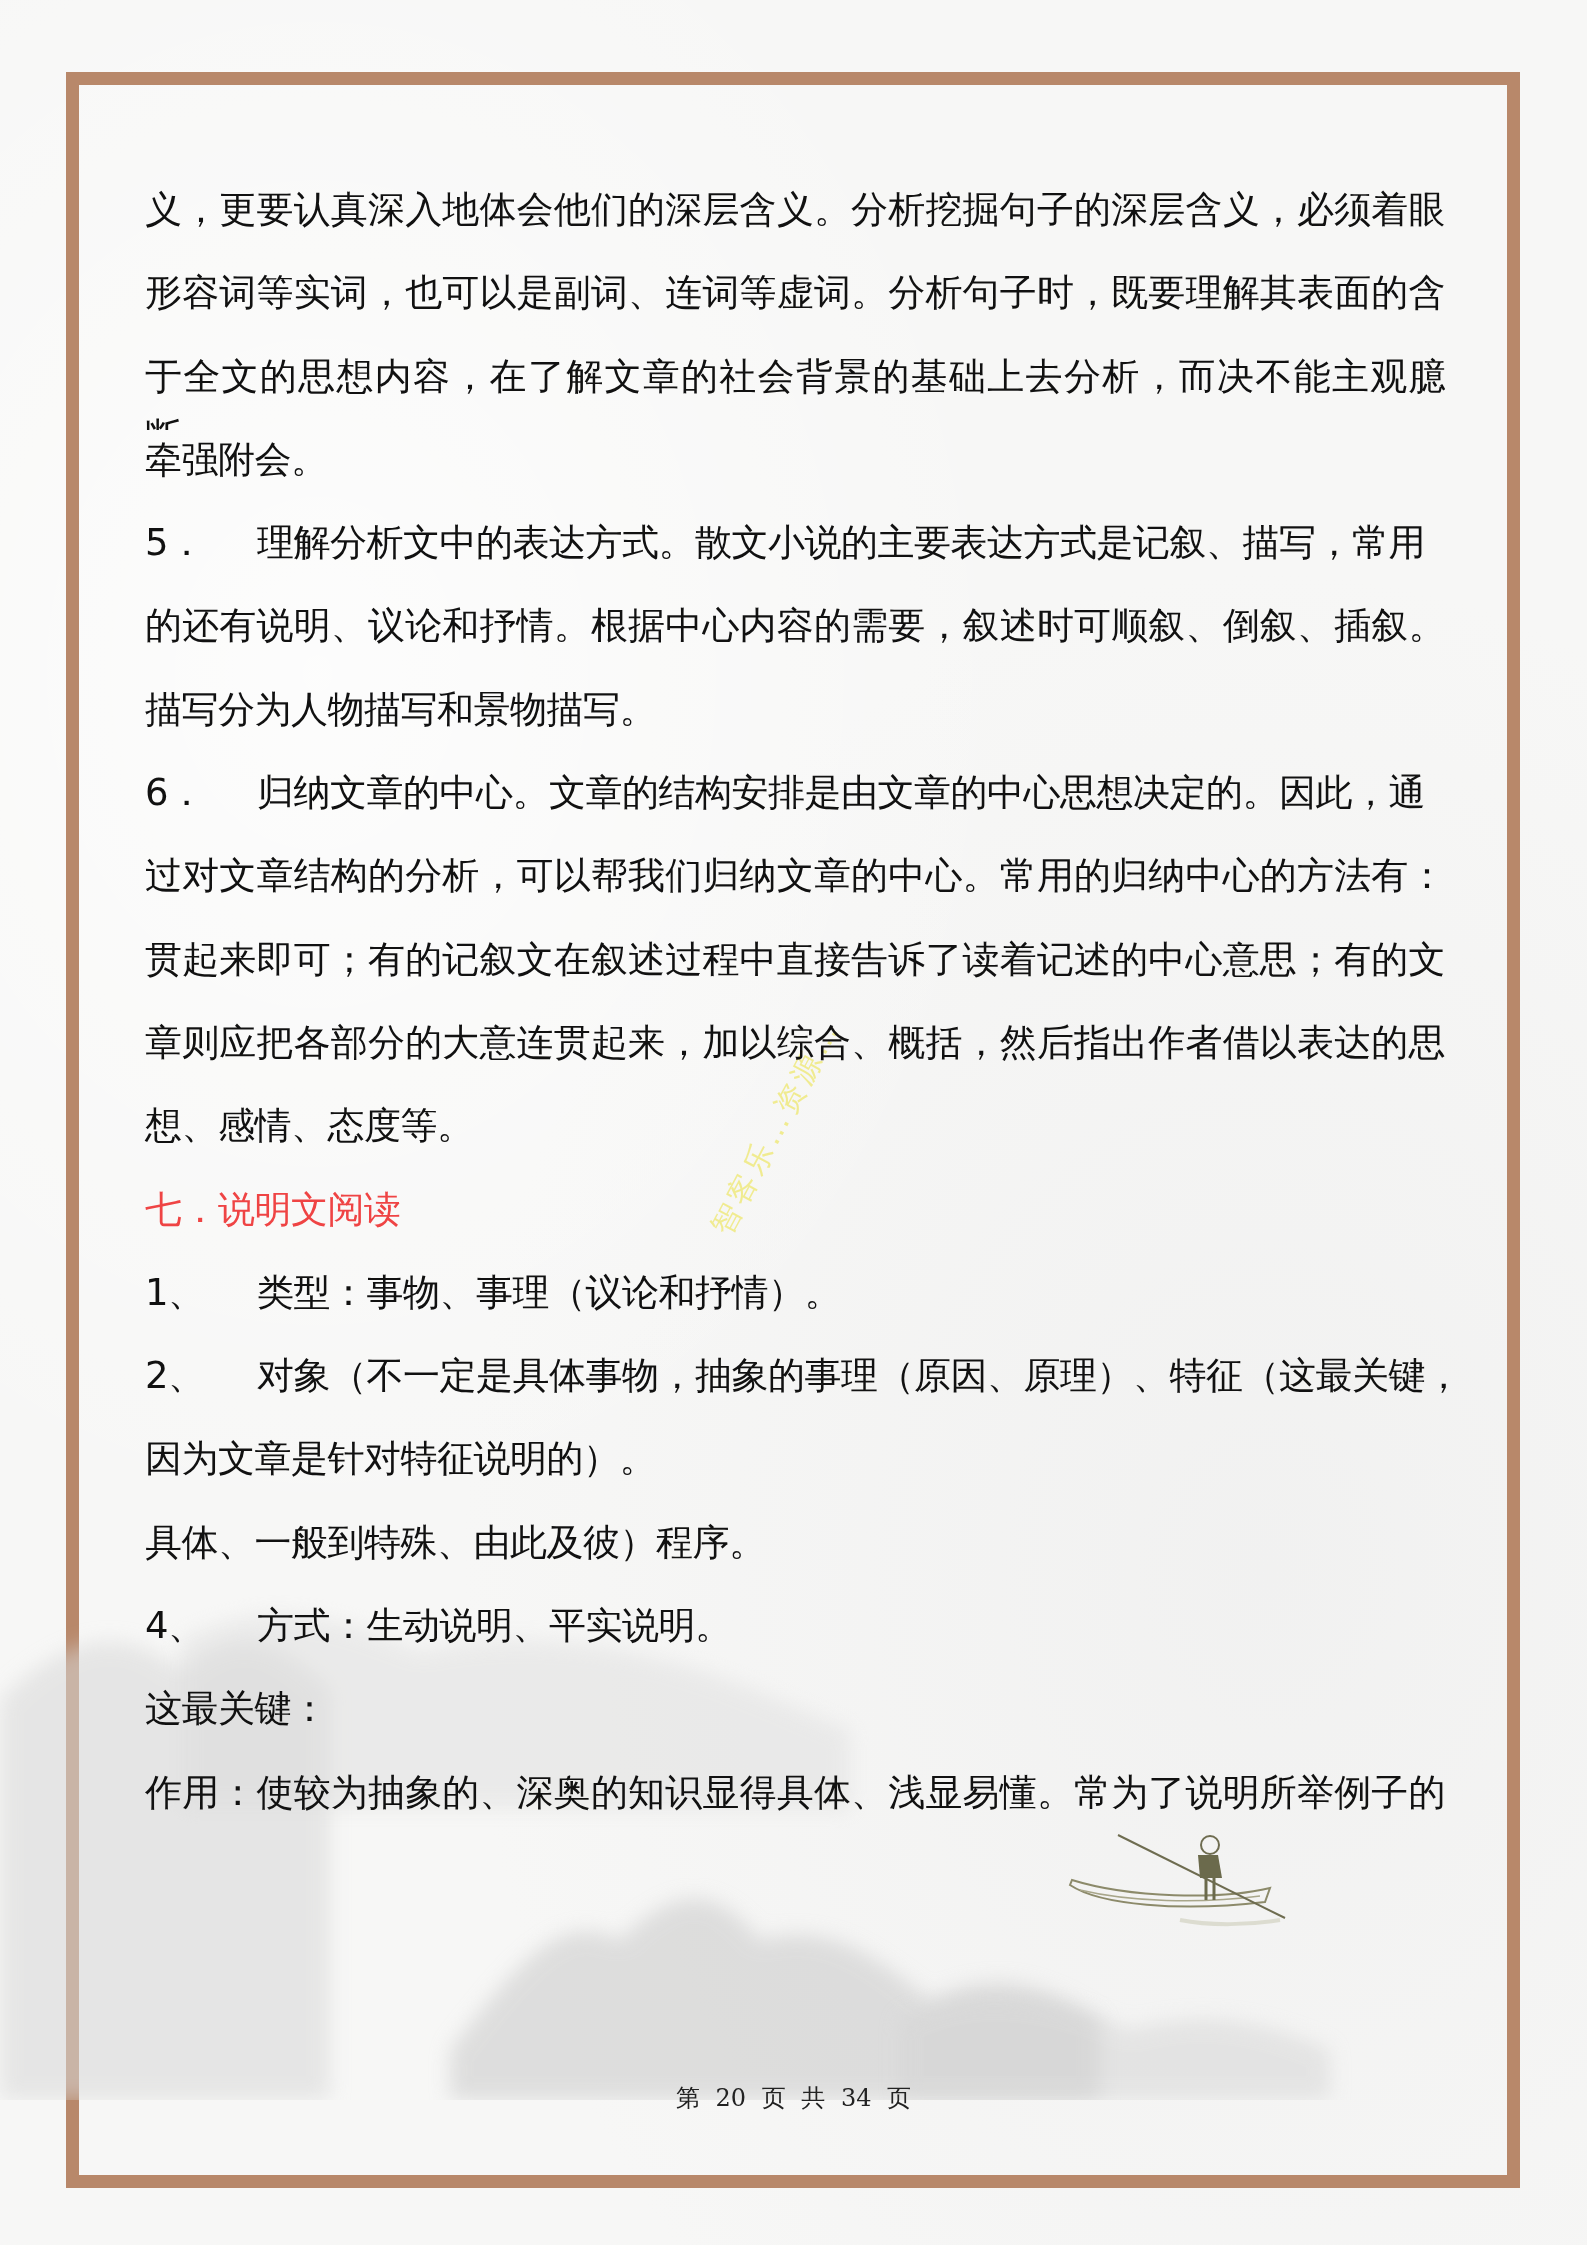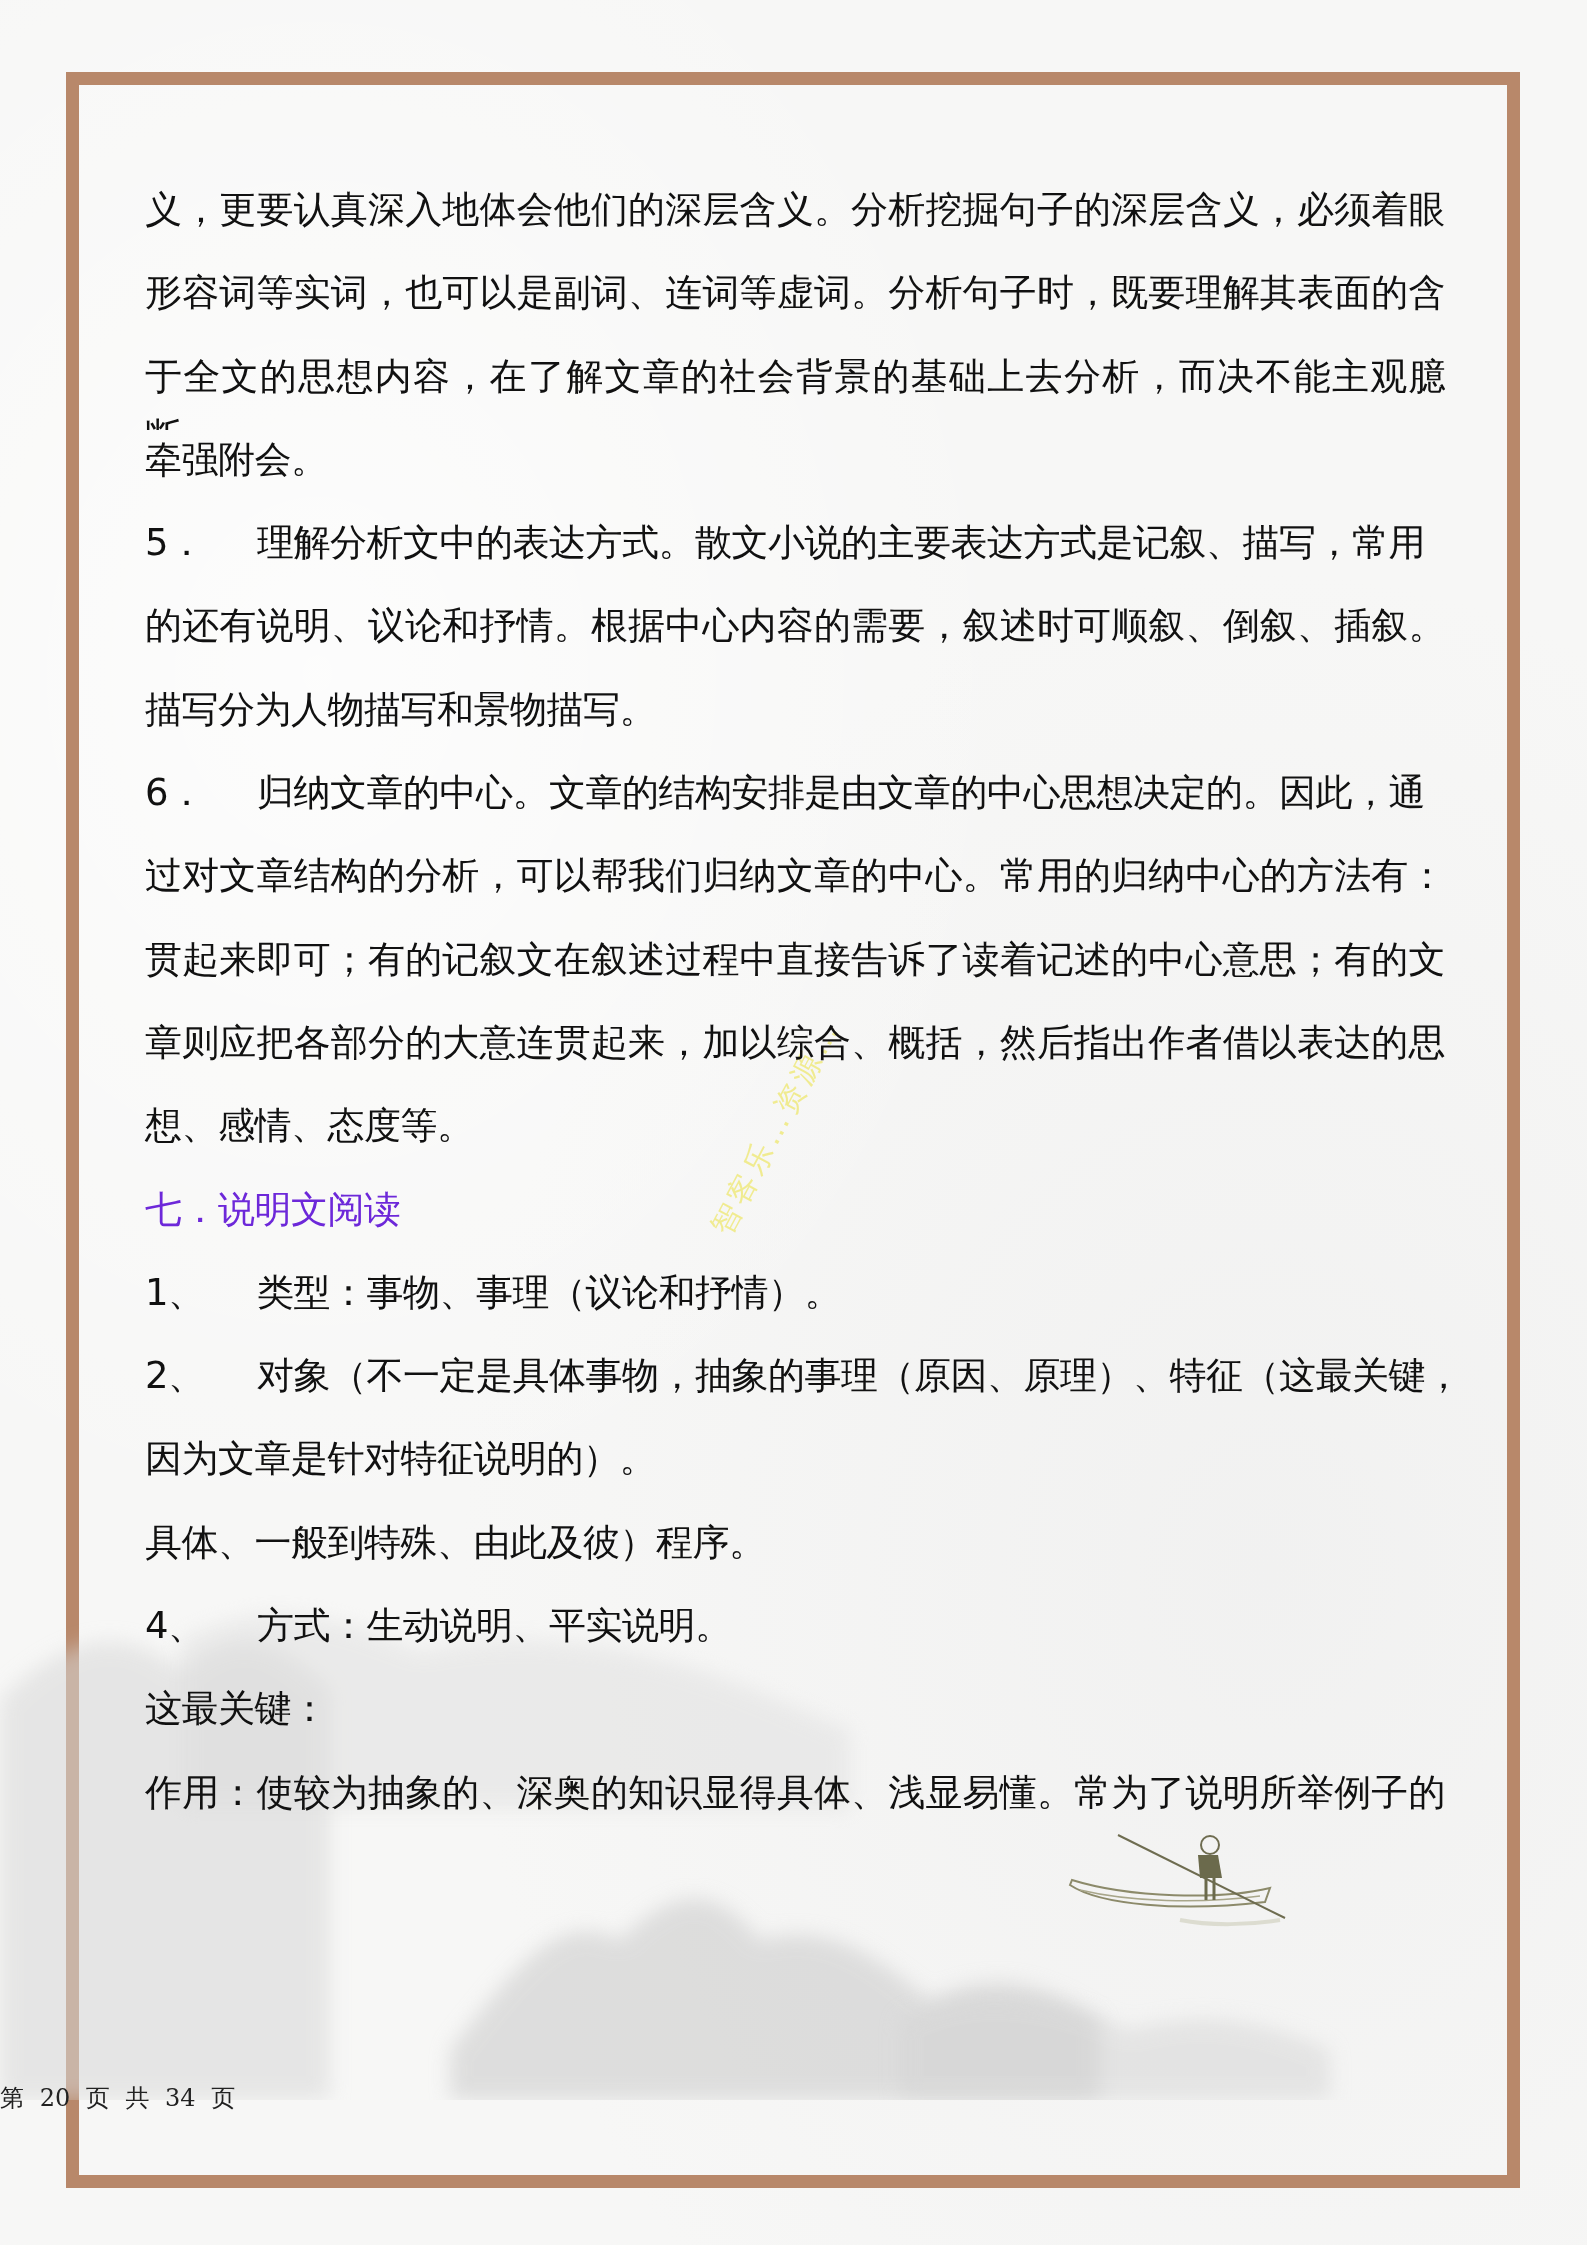--- a/index.html
+++ b/index.html
@@ -30,23 +30,23 @@
   }
   .content {
     position: absolute; left: 145px; top: 180px; width: 1300px;
   }
   .line {
     height: 83.3px; line-height: 60px; font-size: 37px; white-space: nowrap;
     letter-spacing: -0.5px;
   }
   .line.justify { text-align: justify; text-align-last: justify; white-space: normal; overflow: hidden; }
   .num { display: inline-block; width: 112px; }
-  .heading { color: #6d28d9; font-family: Liberation Serif, serif; }
+  .heading { color: #ef4444; font-family: Liberation Serif, serif; }
   .footer {
-    position: absolute; top: 2082px; left: 0; width: 1587px; text-align: left;
+    position: absolute; top: 2082px; left: 0; width: 1587px; text-align: center;
     font-family: "DejaVu Serif", "Liberation Serif", serif; font-size: 24px; color: #222; word-spacing: 8px;
   }
 </style>
 </head>
 <body>
 
 <div class="frame"></div>
 
 <svg class="ink-mountains" viewBox="0 0 1587 520" preserveAspectRatio="none">
   <defs>

